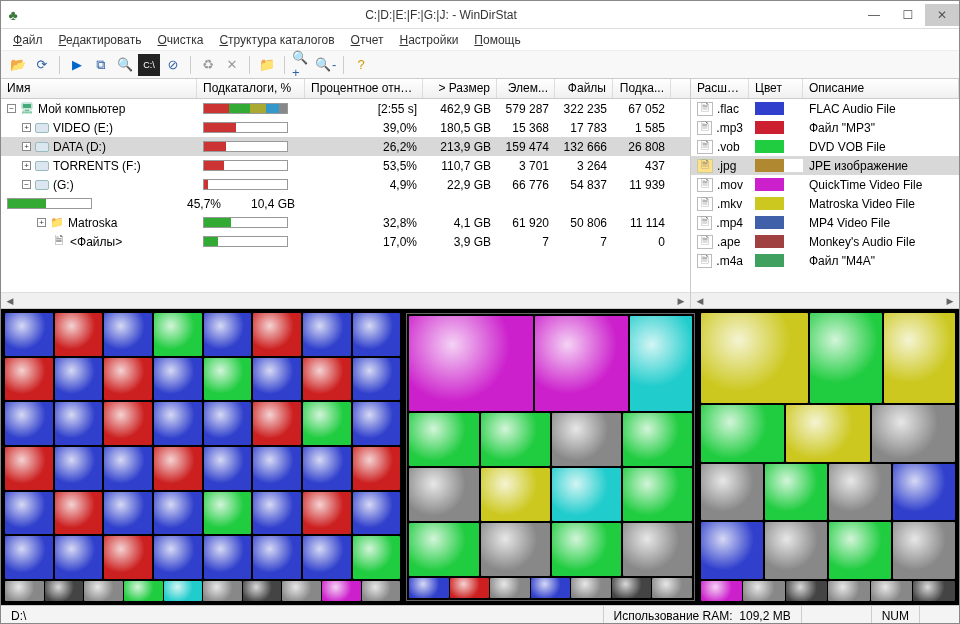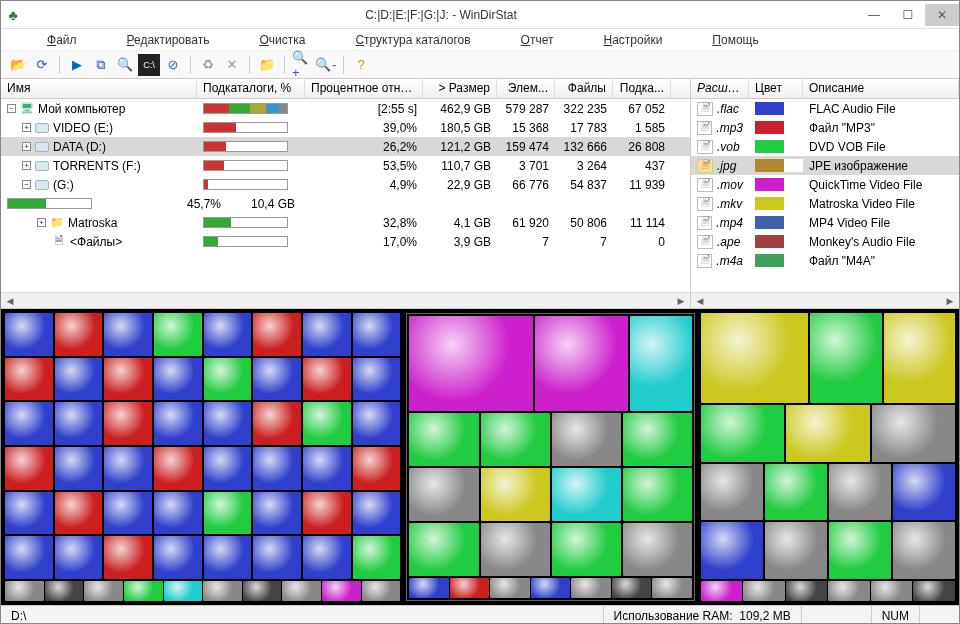--- a/index.html
+++ b/index.html
@@ -30,21 +30,21 @@
 
 .menubar {
   height: 22px;
   display: flex;
   align-items: center;
   padding: 0 6px;
   gap: 4px;
   border-bottom: 1px solid #eee;
   color: #333;
 }
-.menubar .menuitem { padding: 14px 6px; cursor: pointer; margin-left: 34px; }
+.menubar .menuitem { padding: 14px 6px; cursor: pointer; }
 .menubar .accel { text-decoration: underline; }
 
 
 .toolbar {
   height: 28px;
   display: flex;
   align-items: center;
   padding: 0 6px;
   gap: 2px;
   border-bottom: 1px solid #ccc;
@@ -172,21 +172,21 @@
   background:#f4f4f4;
 }
 .statusbar .cell { padding:0 10px; border-left:1px solid #ccc; height:100%; display:flex; align-items:center;}
 .statusbar .cell:first-child { border-left:none; flex:0 0 140px;}
 .statusbar .spacer{flex:1;}
 
 
 .lc0{width:196px;} .lc1{width:108px;} .lc2{width:118px;text-align:right;} .lc3{width:74px;text-align:right;}
 .lc4{width:58px;text-align:right;} .lc5{width:58px;text-align:right;} .lc6{width:58px;text-align:right;}
 
-.rc0{width:58px;font-style:italic;} .rc1{width:54px;} .rc2{flex:1;}
+.rc0{width:58px;} .rc1{width:54px;} .rc2{flex:1;}
 </style>
 </head>
 <body>
 
 <div class="titlebar">
   <div class="app-icon">♣</div>
   <div class="title">C:|D:|E:|F:|G:|J: - WinDirStat</div>
   <div class="winbtns">
     <div class="winbtn">—</div>
     <div class="winbtn">☐</div>
@@ -287,21 +287,21 @@
               <span class="icon-drive"></span>
             </span>
             <span>DATA (D:)</span>
           </div>
           <div class="td lc1">
             <div class="pctbar">
               <span class="fill" style="width:26%;background:#c33"></span>
             </div>
           </div>
           <div class="td lc2">26,2%</div>
-          <div class="td lc3">121,2 GB</div>
+          <div class="td lc3">213,9 GB</div>
           <div class="td lc4">159 474</div>
           <div class="td lc5">132 666</div>
           <div class="td lc6">26 808</div>
         </div>
         <div class="trow">
           <div class="td lc0 name-cell">
             <span class="exp-spacer"></span>
             <span class="expander">+</span>
             <span class="row-icon">
               <span class="icon-drive"></span>

